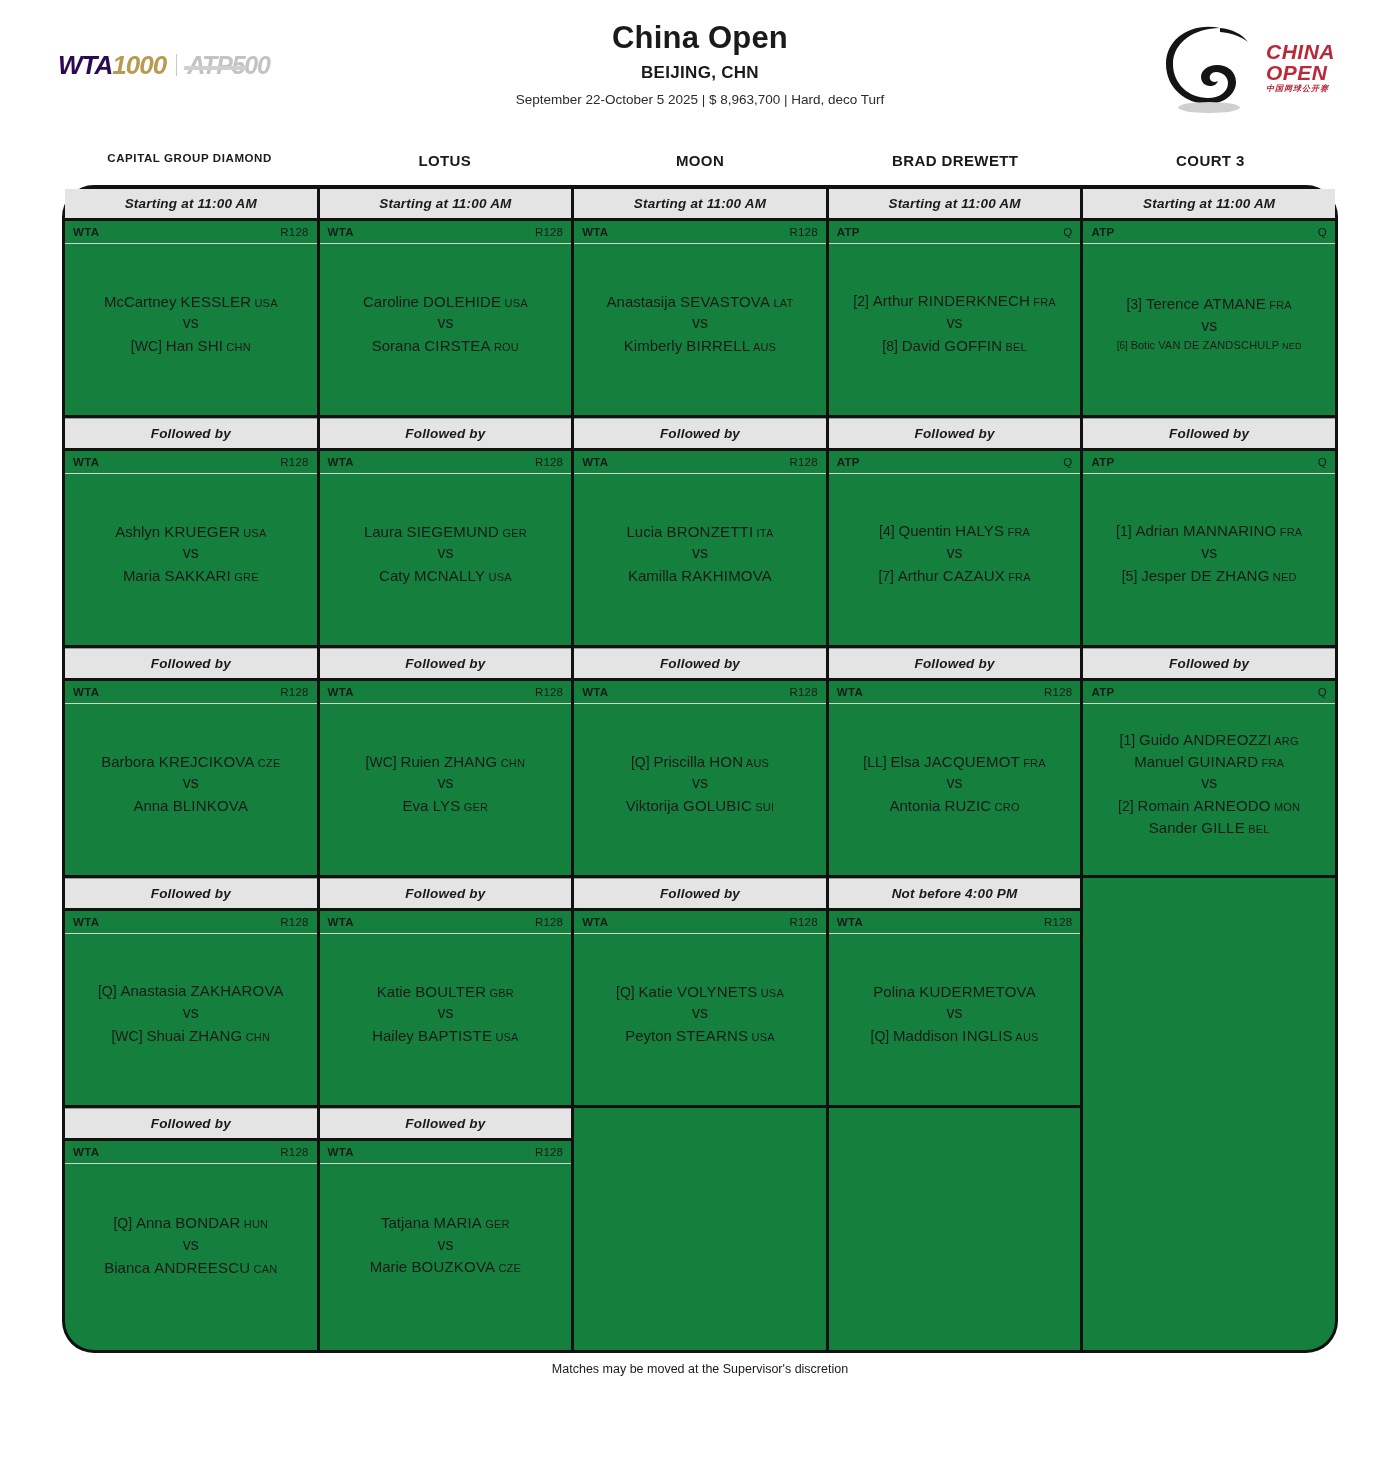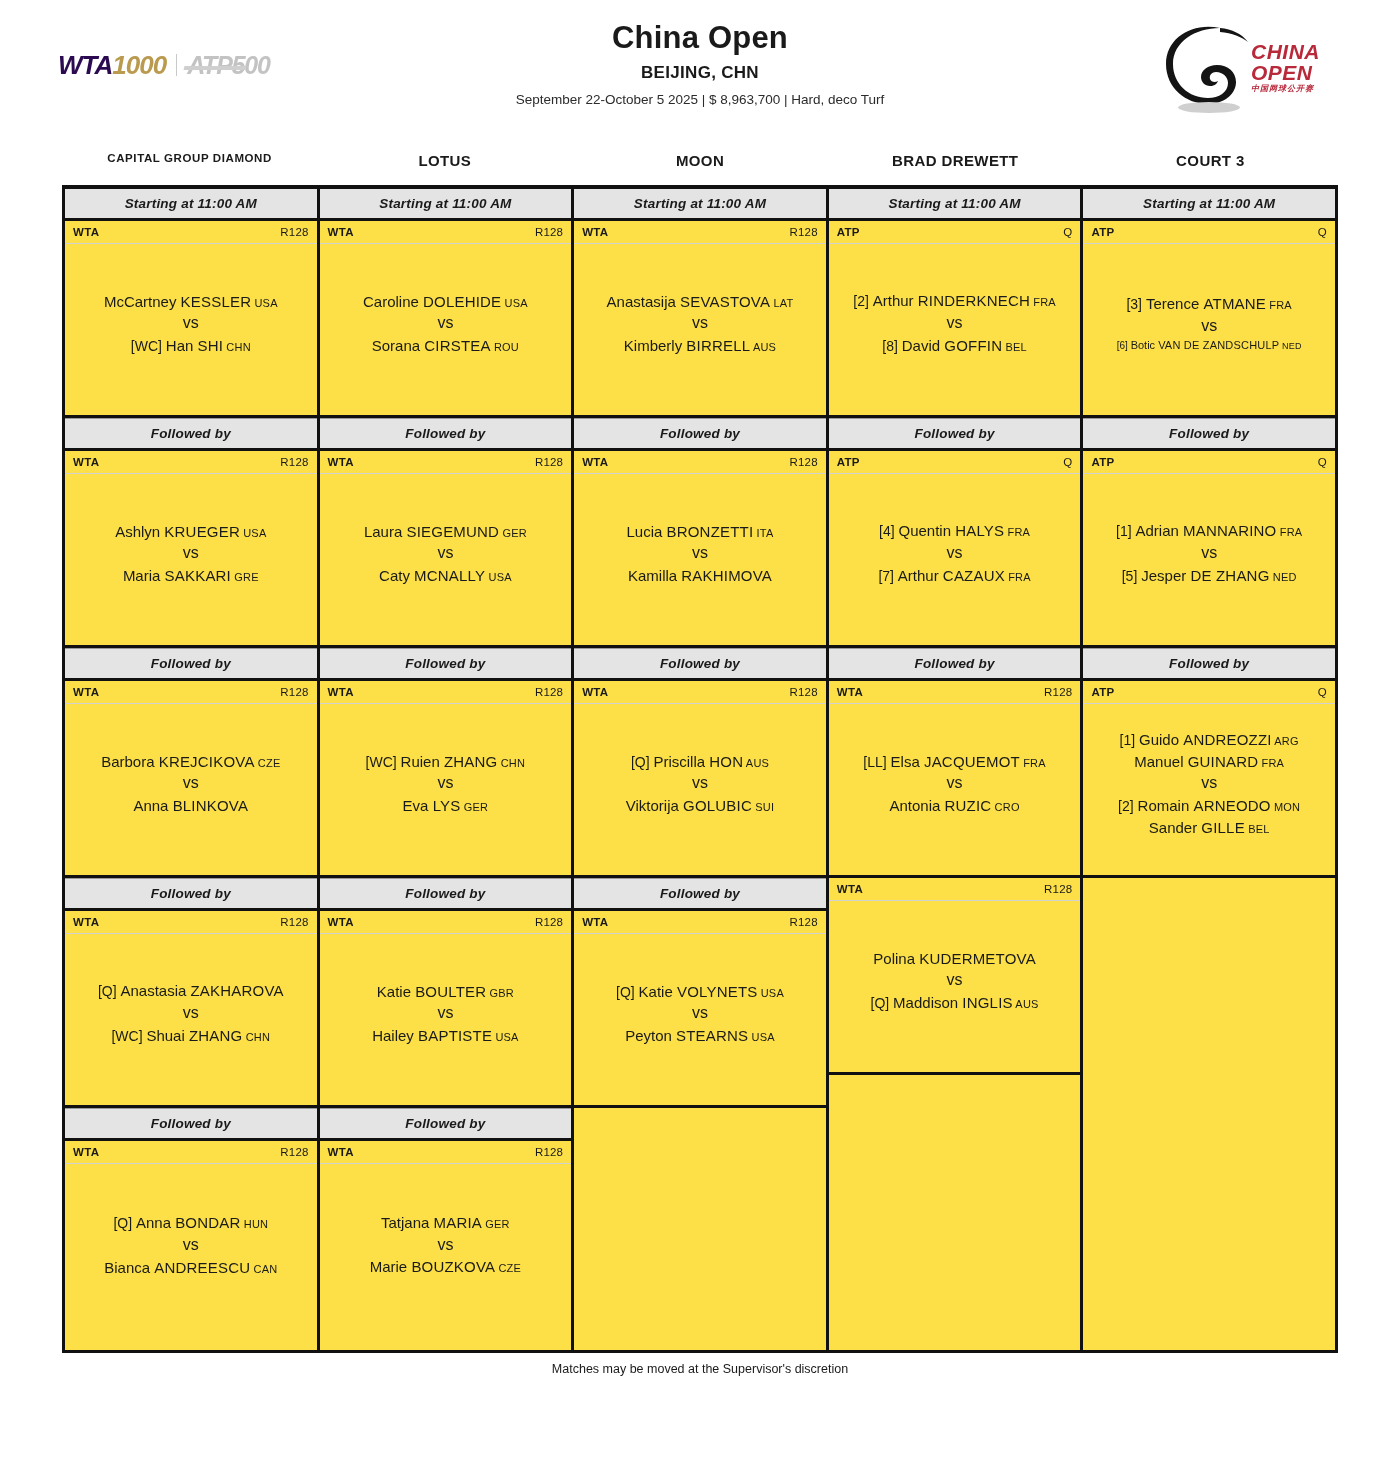--- a/index.html
+++ b/index.html
@@ -47,21 +47,21 @@
     position: absolute; right: 50px; top: 16px;
     width: 200px; height: 104px;
   }
   .event-logo .swirl { position: absolute; left: 8px; top: 2px; }
   .event-logo .shadow {
     position: absolute; left: 28px; top: 86px;
     width: 62px; height: 11px; border-radius: 50%;
     background: #cfcfcf;
   }
   .event-logo .wordmark {
-    position: absolute; left: 101px; top: 26px;
+    position: absolute; left: 116px; top: 26px;
     color: #b8293a; font-weight: bold; font-style: italic;
     line-height: 0.98; letter-spacing: 0.5px;
   }
   .event-logo .wm1 { font-size: 21px; }
   .event-logo .wm2 { font-size: 21px; }
   .event-logo .wm3 { font-size: 8px; letter-spacing: 1px; margin-top: 2px; }
 
   
   .oop-title {
     text-align: center;
@@ -84,21 +84,22 @@
   }
   .court-label.small { font-size: 11.5px; letter-spacing: 0.6px; }
 
   .grid {
     display: flex;
     margin: 0 62px;
     border-top: 4px solid #111;
     border-left: 3px solid #111;
     border-right: 3px solid #111;
     border-bottom: 3px solid #111;
-    background: #fde047;
+    background: #15803d;
+    border-radius: 32px;
   }
   .col {
     flex: 1 1 0;
     border-right: 3px solid #111;
     display: flex; flex-direction: column;
   }
   .col:last-child { border-right: none; }
 
   .timeband {
     background: #e4e4e4;
@@ -408,20 +409,21 @@
           <div class="mhead">
             <span class="tour">WTA</span>
             <span class="round">R128</span>
           </div>
           <div class="mbody">
             <div class="pline"><span class="seed">[LL] </span><span class="first">Elsa  </span><span class="last">JACQUEMOT</span><span class="ctry">  FRA</span></div>
             <div class="vs">vs</div>
             <div class="pline"><span class="first">Antonia  </span><span class="last">RUZIC</span><span class="ctry">  CRO</span></div>
           </div>
         </div>
+        <div class="timeband">Not before 4:00 PM</div>
         <div class="match" style="height: 197px; border-bottom: 3px solid rgb(17, 17, 17);">
           <div class="mhead">
             <span class="tour">WTA</span>
             <span class="round">R128</span>
           </div>
           <div class="mbody">
             <div class="pline"><span class="first">Polina  </span><span class="last">KUDERMETOVA</span></div>
             <div class="vs">vs</div>
             <div class="pline"><span class="seed">[Q] </span><span class="first">Maddison  </span><span class="last">INGLIS</span><span class="ctry">  AUS</span></div>
           </div>

